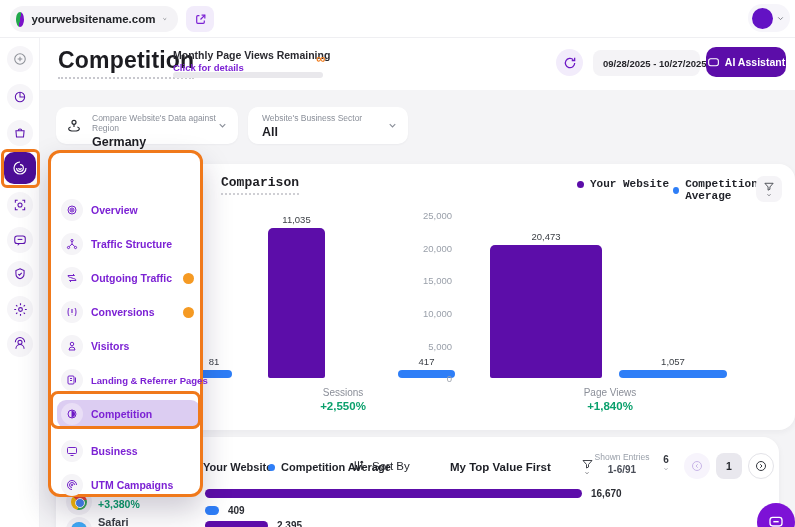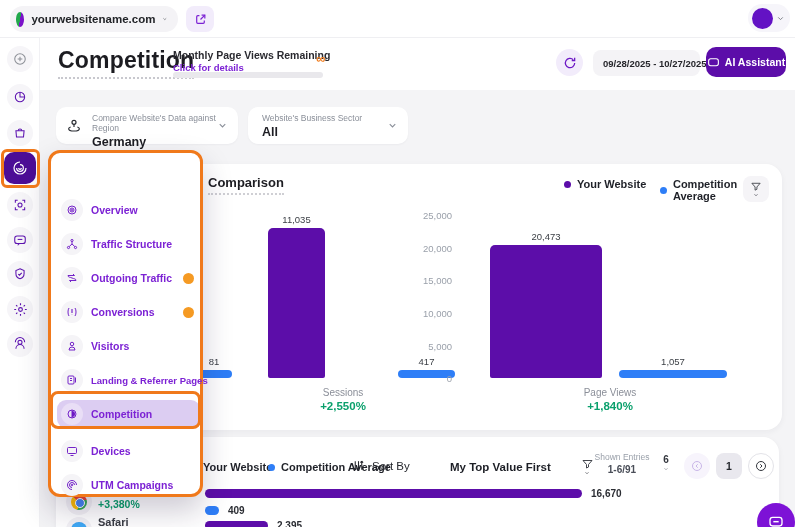--- a/index.html
+++ b/index.html
@@ -36,21 +36,21 @@
   #filter-sector { left:248px; top:107px; width:160px; height:37px; }
   .fp-icon { left:10px; top:10px; }
   .fp-label { font-size:8.5px; color:#8a8f99; }
   .fp-value { font-size:12.5px; font-weight:bold; color:#1d1d23; margin-top:2px; }
   .fp-txt { position:absolute; left:36px; top:6px; }
   .fp-txt2 { position:absolute; left:14px; top:6px; }
   .fp-chev { position:absolute; right:10px; top:13px; color:#8a8f99; }
 
   
   .card { background:#fff; border-radius:16px; box-shadow:0 2px 6px rgba(30,30,60,.05); }
-  #chart-card { left:59px; top:164px; width:723px; height:266px; }
+  #chart-card { left:72px; top:164px; width:723px; height:266px;font-family:Liberation Mono, monospace; }
   #bottom-card { left:56px; top:437px; width:723px; height:110px; }
 
   .chart-title { left:149px; top:11px; font-size:13px; font-weight:bold; color:#1d1d22; border-bottom:2px dotted #cfcfd4; padding-bottom:3px; }
   .legend-dot { width:7px; height:7px; border-radius:50%; display:inline-block; }
   .legend-item { display:flex; align-items:center; gap:6px; font-size:11px; font-weight:bold; color:#1f2128; }
   .funnel-btn { width:26px; height:26px; background:#f5f4f7; border-radius:8px; display:flex; flex-direction:column; align-items:center; justify-content:center; color:#3a3d44; }
 
   
   #chart-layer { left:0; top:0; width:795px; height:527px; pointer-events:none; z-index:6; }
   .bar { position:absolute; }
@@ -428,21 +428,21 @@
       </span>
     <span class="mi-label">Competition</span>
   </div>
   <div class="menu-item" style="top:285px">
     <span class="mi-circle">
         <svg width="12" height="12" viewBox="0 0 24 24" fill="none" stroke="currentColor" stroke-width="1.9">
           <rect x="3" y="5" width="18" height="12" rx="2"></rect>
           <path d="M9 21h6"></path>
         </svg>
       </span>
-    <span class="mi-label">Devices</span>
+    <span class="mi-label">Business</span>
   </div>
   <div class="menu-item" style="top:319px">
     <span class="mi-circle">
         <svg width="12" height="12" viewBox="0 0 24 24" fill="none" stroke="currentColor" stroke-width="1.9">
           <path d="M12 12m-1.5 0a1.5 1.5 0 1 0 3 0 1.5 1.5 0 1 0-3 0"></path>
           <path d="M17 12a5 5 0 1 0-5 5"></path>
           <path d="M21 12a9 9 0 1 0-9 9"></path>
         </svg>
       </span>
     <span class="mi-label">UTM Campaigns</span>

